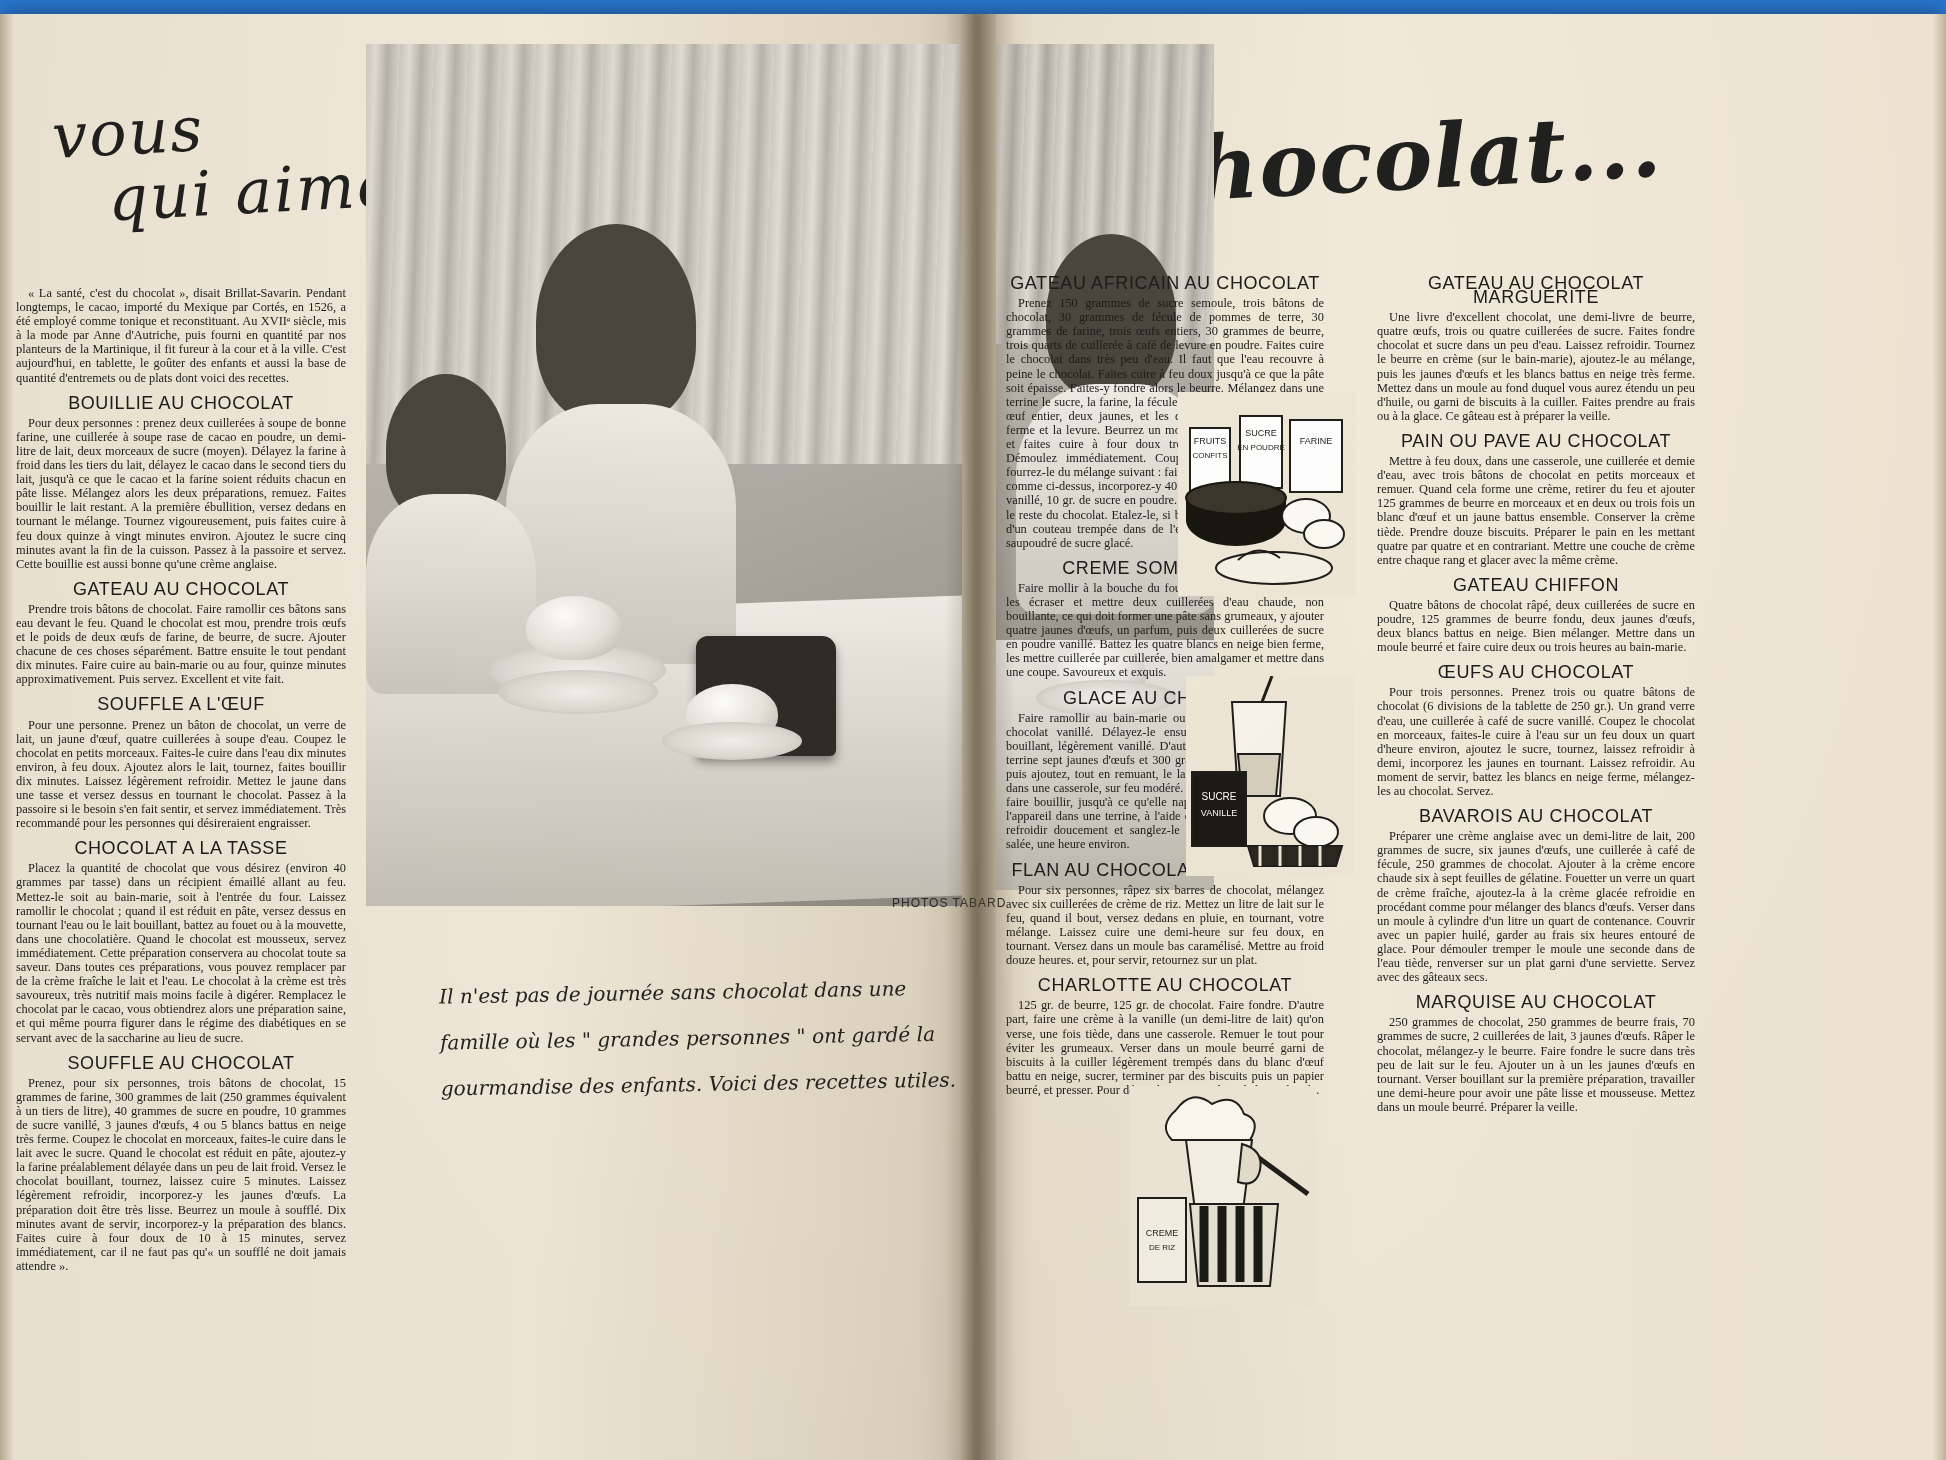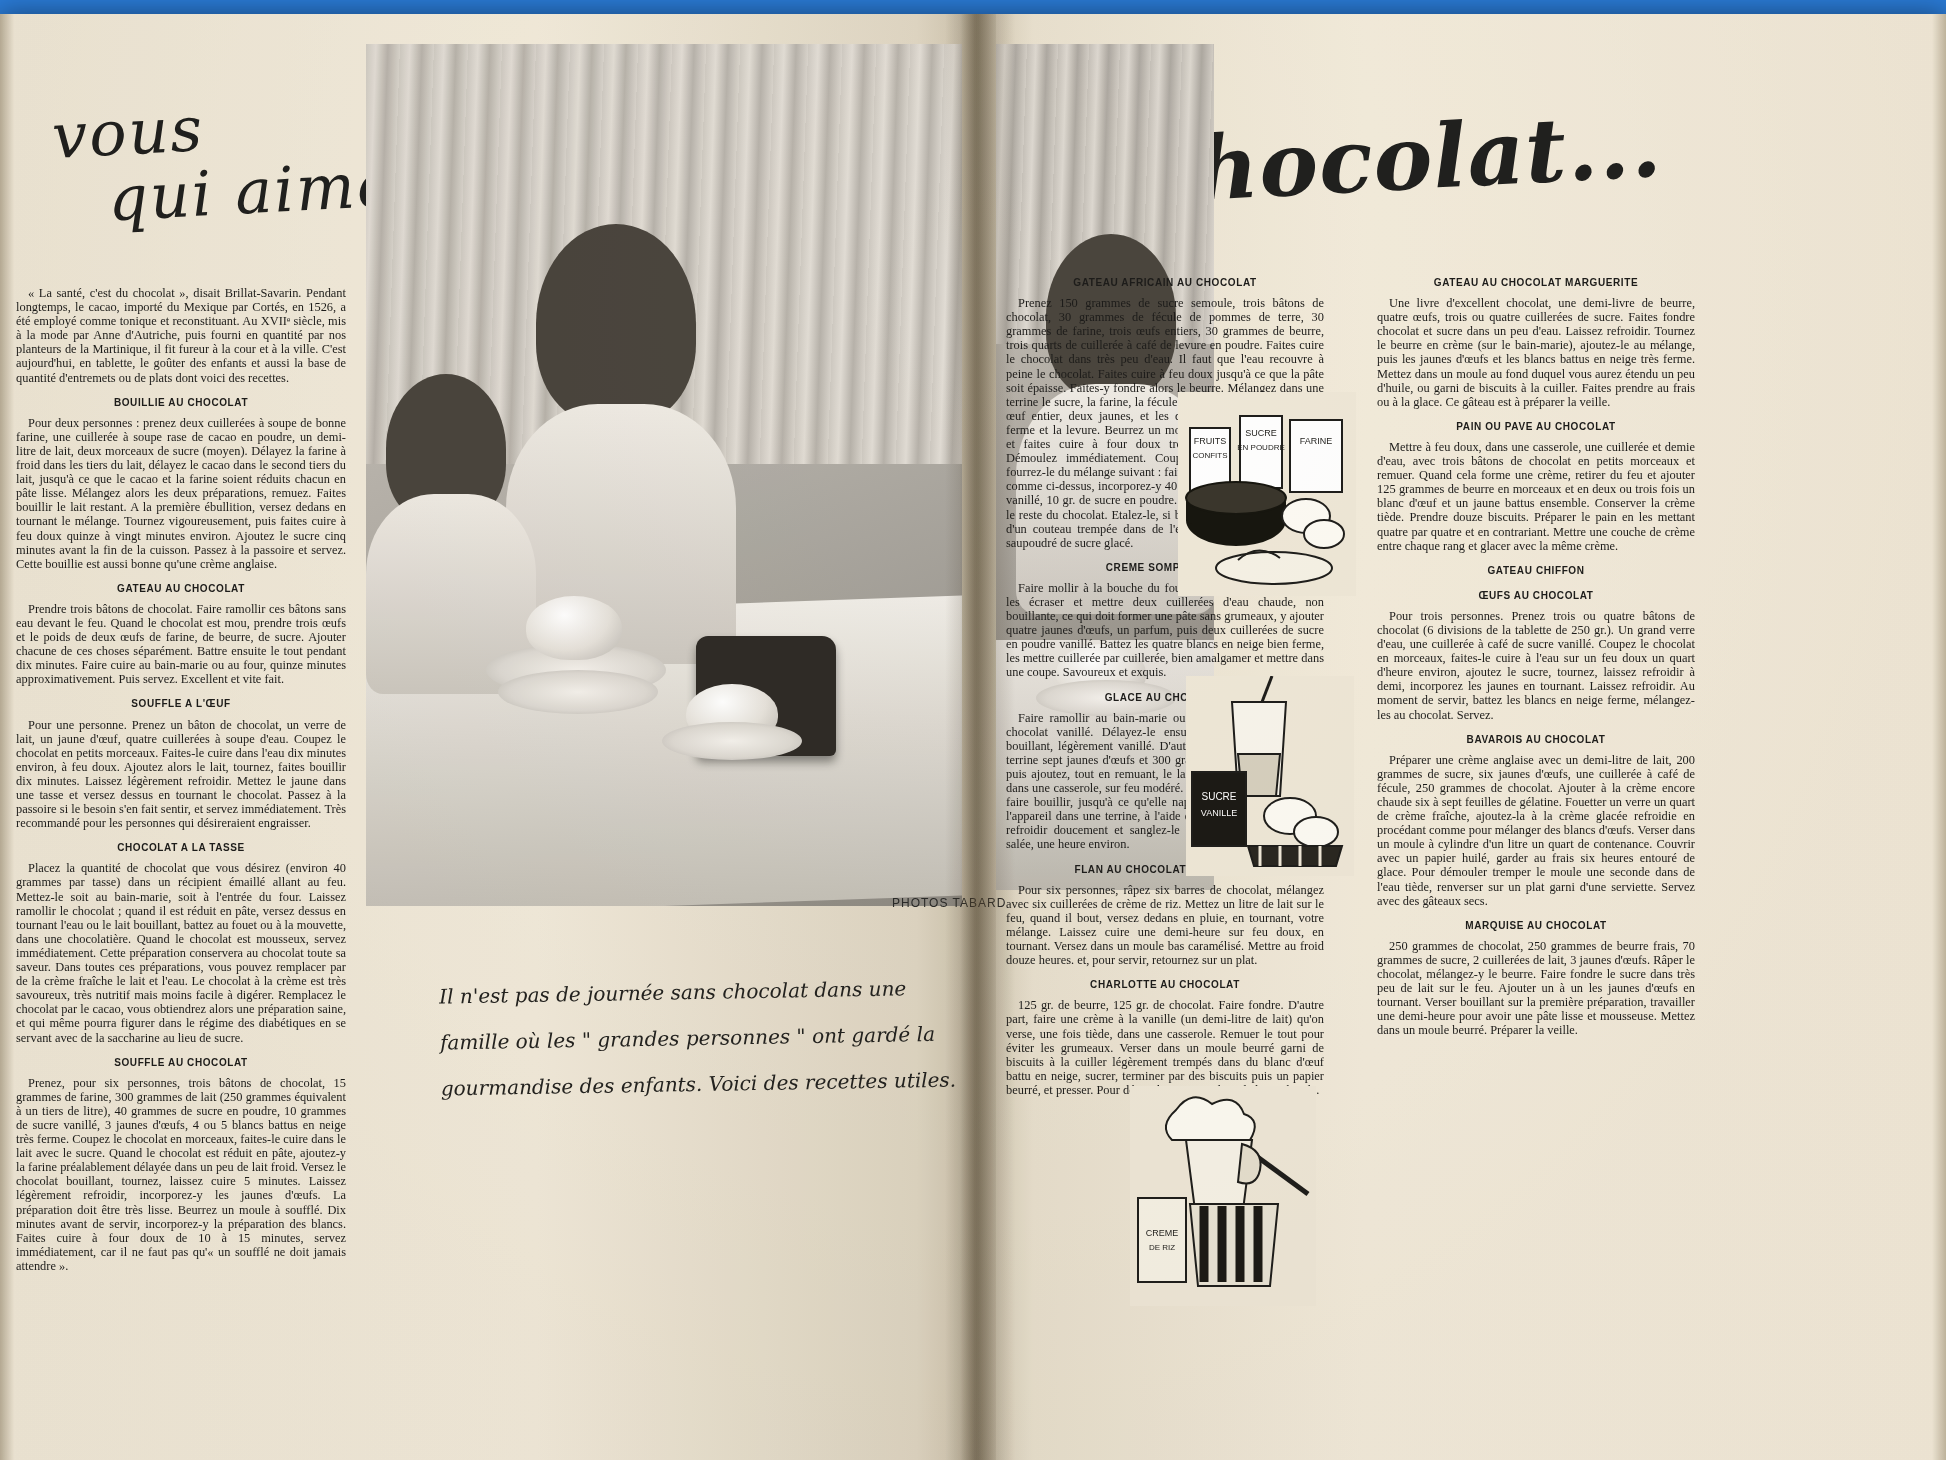--- a/index.html
+++ b/index.html
@@ -50,21 +50,21 @@
   .photocredit{position:absolute;left:892px;top:882px;font-family:"Liberation Sans",sans-serif;
                font-size:12px;letter-spacing:1px;color:#2a2a28;}
 
   .caption{position:absolute;left:440px;top:955px;width:520px;font-family:"DejaVu Serif",serif;
            font-style:italic;font-size:20px;line-height:46px;color:#23221f;transform:rotate(-1deg);}
 
   
   .col{position:absolute;font-family:"Liberation Serif",serif;color:#1d1c1a;
        font-size:12.4px;line-height:14.1px;text-align:justify;}
   .col p{margin:0 0 7px 0;text-indent:12px;}
-  .col h3{font-family:"Liberation Sans",sans-serif;font-size:10px;font-weight:bold;letter-spacing:.6px;
+  .col h3{font-family:"Liberation Sans",sans-serif;font-size:18px;font-weight:normal;letter-spacing:.6px;
           text-align:center;margin:11px 0 6px 0;text-indent:0;}
   .col h3.first{margin-top:0;}
 
   .lc1{left:16px;top:272px;width:330px;}
   .rc1{left:1006px;top:262px;width:318px;}
   .rc2{left:1342px;top:262px;width:318px;margin-left:35px;}
 
   
   .ill{position:absolute;}
   .ill svg{display:block;}
@@ -157,20 +157,21 @@
     </div>
 
     <div class="col rc2">
       <h3 class="first">GATEAU AU CHOCOLAT MARGUERITE</h3>
       <p>Une livre d'excellent chocolat, une demi-livre de beurre, quatre œufs, trois ou quatre cuillerées de sucre. Faites fondre chocolat et sucre dans un peu d'eau. Laissez refroidir. Tournez le beurre en crème (sur le bain-marie), ajoutez-le au mélange, puis les jaunes d'œufs et les blancs battus en neige très ferme. Mettez dans un moule au fond duquel vous aurez étendu un peu d'huile, ou garni de biscuits à la cuiller. Faites prendre au frais ou à la glace. Ce gâteau est à préparer la veille.</p>
 
       <h3>PAIN OU PAVE AU CHOCOLAT</h3>
       <p>Mettre à feu doux, dans une casserole, une cuillerée et demie d'eau, avec trois bâtons de chocolat en petits morceaux et remuer. Quand cela forme une crème, retirer du feu et ajouter 125 grammes de beurre en morceaux et en deux ou trois fois un blanc d'œuf et un jaune battus ensemble. Conserver la crème tiède. Prendre douze biscuits. Préparer le pain en les mettant quatre par quatre et en contrariant. Mettre une couche de crème entre chaque rang et glacer avec la même crème.</p>
 
       <h3>GATEAU CHIFFON</h3>
+      <p>Quatre bâtons de chocolat râpé, deux cuillerées de sucre en poudre, 125 grammes de beurre fondu, deux jaunes d'œufs, deux blancs battus en neige. Bien mélanger. Mettre dans un moule beurré et faire cuire deux ou trois heures au bain-marie.</p>
 
       <h3>ŒUFS AU CHOCOLAT</h3>
       <p>Pour trois personnes. Prenez trois ou quatre bâtons de chocolat (6 divisions de la tablette de 250 gr.). Un grand verre d'eau, une cuillerée à café de sucre vanillé. Coupez le chocolat en morceaux, faites-le cuire à l'eau sur un feu doux un quart d'heure environ, ajoutez le sucre, tournez, laissez refroidir à demi, incorporez les jaunes en tournant. Laissez refroidir. Au moment de servir, battez les blancs en neige ferme, mélangez-les au chocolat. Servez.</p>
 
       <h3>BAVAROIS AU CHOCOLAT</h3>
       <p>Préparer une crème anglaise avec un demi-litre de lait, 200 grammes de sucre, six jaunes d'œufs, une cuillerée à café de fécule, 250 grammes de chocolat. Ajouter à la crème encore chaude six à sept feuilles de gélatine. Fouetter un verre un quart de crème fraîche, ajoutez-la à la crème glacée refroidie en procédant comme pour mélanger des blancs d'œufs. Verser dans un moule à cylindre d'un litre un quart de contenance. Couvrir avec un papier huilé, garder au frais six heures entouré de glace. Pour démouler tremper le moule une seconde dans de l'eau tiède, renverser sur un plat garni d'une serviette. Servez avec des gâteaux secs.</p>
 
       <h3>MARQUISE AU CHOCOLAT</h3>
       <p>250 grammes de chocolat, 250 grammes de beurre frais, 70 grammes de sucre, 2 cuillerées de lait, 3 jaunes d'œufs. Râper le chocolat, mélangez-y le beurre. Faire fondre le sucre dans très peu de lait sur le feu. Ajouter un à un les jaunes d'œufs en tournant. Verser bouillant sur la première préparation, travailler une demi-heure pour avoir une pâte lisse et mousseuse. Mettez dans un moule beurré. Préparer la veille.</p>
     </div>

